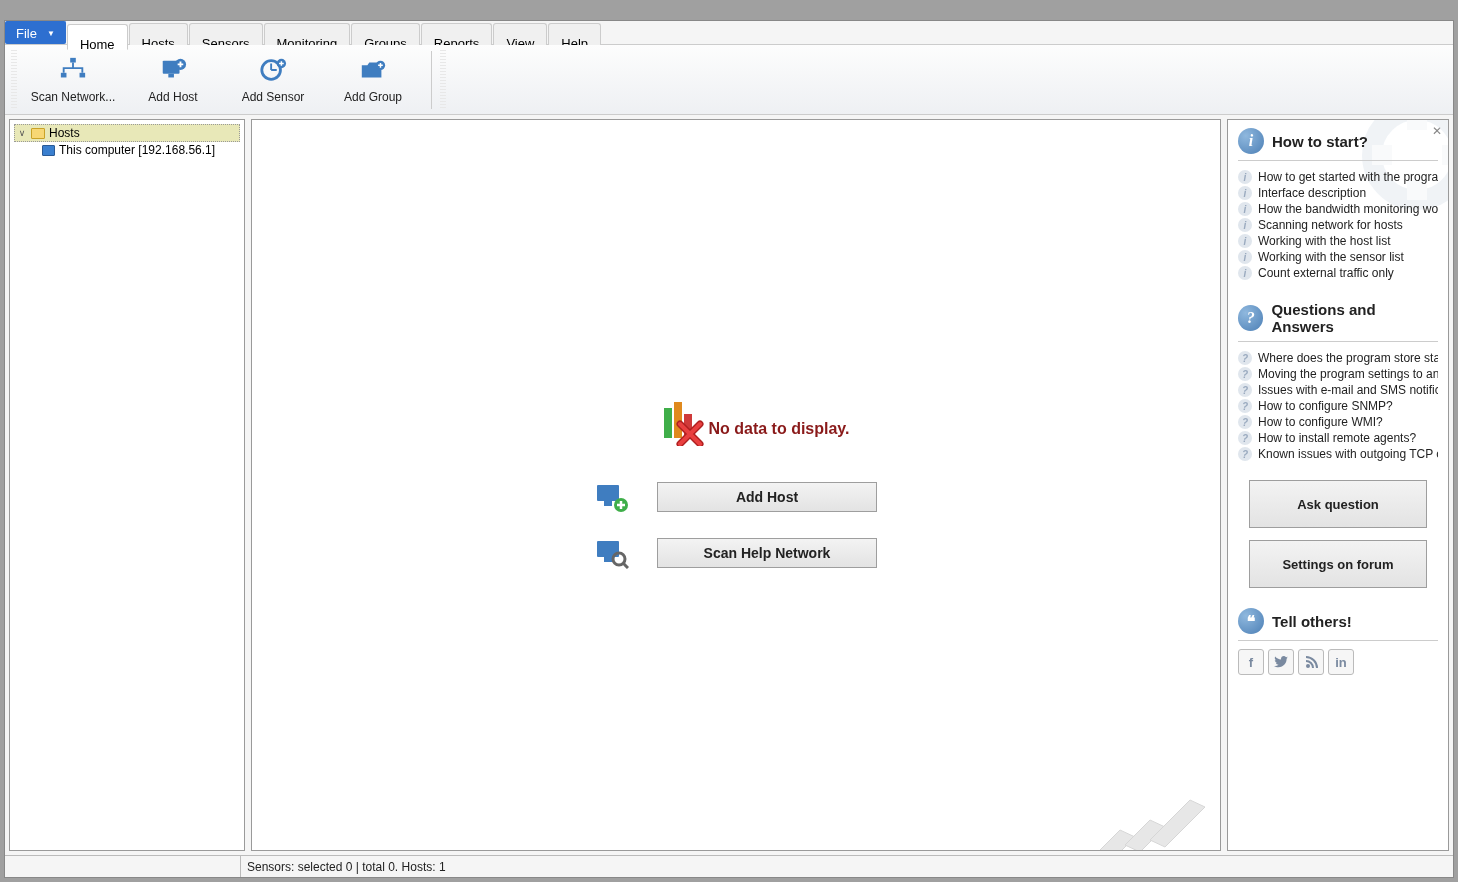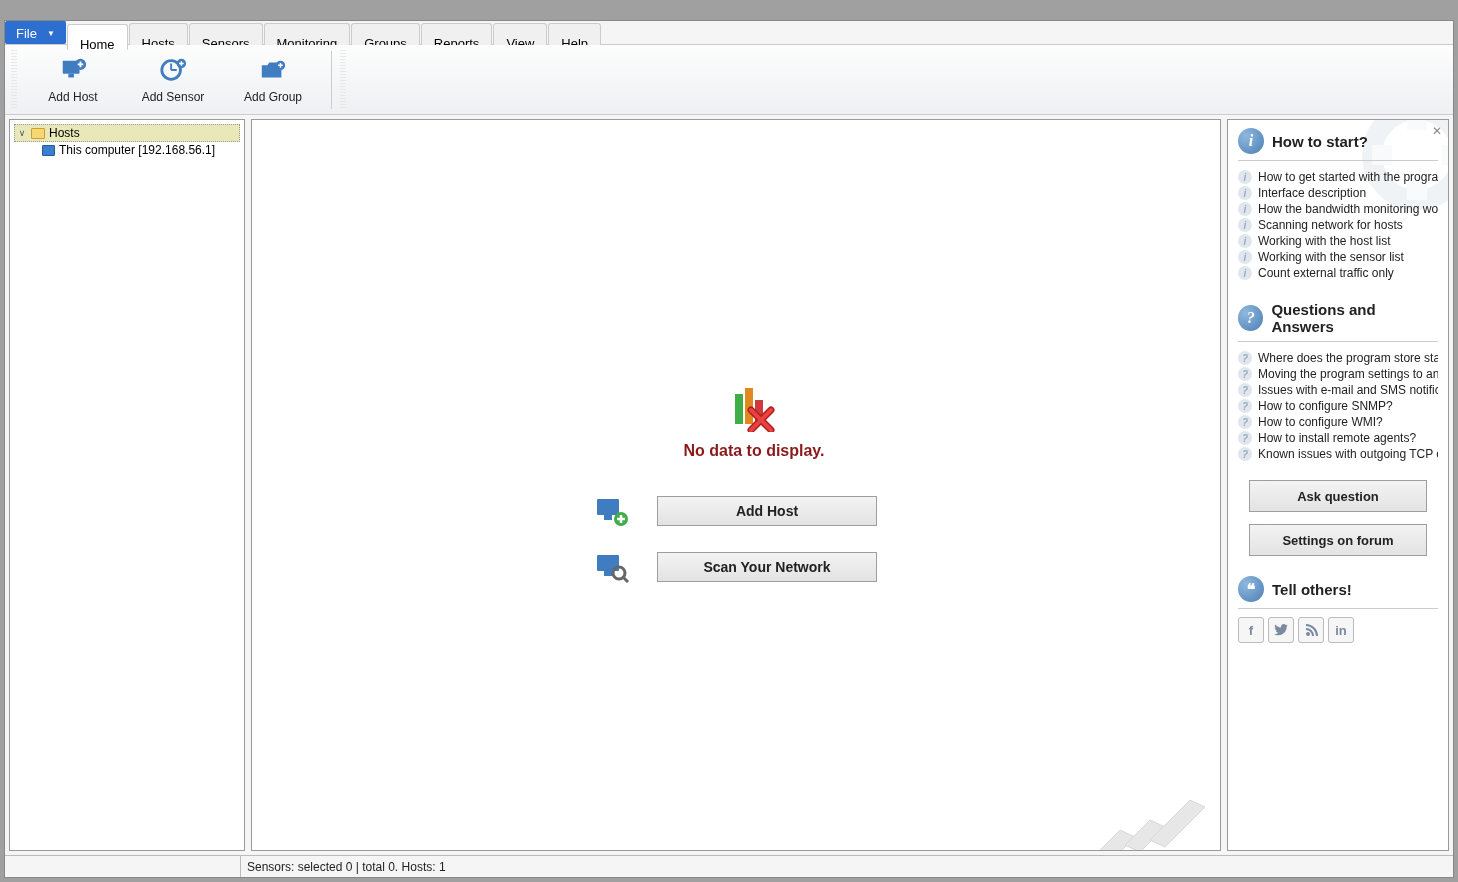--- a/index.html
+++ b/index.html
@@ -141,21 +141,21 @@
 .side-heading .hicon {
   width:26px;height:26px;border-radius:50%;
   background:radial-gradient(circle at 30% 30%,#8fb8de,#4c7fb5);
   color:#fff; display:flex;align-items:center;justify-content:center;
   font-style:italic; font-weight:700; font-size:16px; font-family:Georgia,serif;
 }
 .side-list { list-style:none; }
 .side-list li { display:flex; align-items:center; gap:6px; padding:1px 0; color:#222; white-space:nowrap; overflow:hidden; text-overflow:ellipsis; }
 .side-list li .bullet { width:14px;height:14px;border-radius:50%;background:#e0e6ed;color:#9aaabf;display:flex;align-items:center;justify-content:center;font-size:10px;font-style:italic;font-weight:700;flex-shrink:0; }
 .side-btn {
-  width:178px;height:32px;margin:0 auto 12px auto;display:block;
+  width:178px;height:48px;margin:0 auto 12px auto;display:block;
   background:linear-gradient(#f3f3f3,#e3e3e3);
   border:1px solid #9e9e9e; font-size:13px; font-weight:600; color:#222; cursor:default;
 }
 .social { display:flex; gap:4px; margin-top:8px; }
 .social .sbtn {
   width:26px;height:26px;border:1px solid #bbb;border-radius:3px;
   background:#f6f6f6; color:#7a8aa0;
   display:flex;align-items:center;justify-content:center;font-size:13px;font-weight:700;
 }
 .statusbar {
@@ -183,20 +183,31 @@
     <div class="tab"><span>Reports</span></div>
     <div class="tab"><span>View</span></div>
     <div class="tab"><span>Help</span></div>
   </div>
 
   <div class="ribbon">
     <div class="grip"></div>
     <div class="ribbon-item">
       <span class="icon">
         <svg width="30" height="26" viewBox="0 0 30 26">
+            <rect x="12" y="0" width="6" height="5" fill="#3f7dc0"></rect>
+            <rect x="2" y="16" width="6" height="5" fill="#3f7dc0"></rect>
+            <rect x="22" y="16" width="6" height="5" fill="#3f7dc0"></rect>
+            <path d="M15 5 L15 11 M5 16 L5 11 L25 11 L25 16" stroke="#3f7dc0" stroke-width="2" fill="none"></path>
+          </svg>
+      </span>
+      <span>Scan Network...</span>
+    </div>
+    <div class="ribbon-item">
+      <span class="icon">
+        <svg width="30" height="26" viewBox="0 0 30 26">
             <rect x="4" y="3" width="18" height="14" rx="1" fill="#3f7dc0"></rect>
             <rect x="10" y="17" width="6" height="4" fill="#3f7dc0"></rect>
             <circle cx="23" cy="7" r="6" fill="#3f7dc0"></circle>
             <path d="M23 4 L23 10 M20 7 L26 7" stroke="#fff" stroke-width="2"></path>
           </svg>
       </span>
       <span>Add Host</span>
     </div>
     <div class="ribbon-item">
       <span class="icon">
@@ -231,21 +242,21 @@
         <span class="folder-icon"></span>
         <span>Hosts</span>
       </div>
       <div class="tree-node child">
         <span class="monitor-icon"></span>
         <span>This computer [192.168.56.1]</span>
       </div>
     </div>
 
     <div class="main-panel">
-      <div style="display:flex;flex-direction:column;align-items:center;margin-left:36px;">
+      <div style="display:flex;flex-direction:row;align-items:center;margin-left:36px;">
         <span>
           <svg width="50" height="44" viewBox="0 0 50 44">
             <rect x="6" y="6" width="8" height="30" fill="#3fae49"></rect>
             <rect x="16" y="0" width="8" height="36" fill="#e08a1e"></rect>
             <rect x="26" y="12" width="8" height="24" fill="#cf3a3a"></rect>
             <path d="M22 22 L42 42 M42 22 L22 42" stroke="#b02020" stroke-width="7" stroke-linecap="round"></path>
             <path d="M22 22 L42 42 M42 22 L22 42" stroke="#e94040" stroke-width="4" stroke-linecap="round"></path>
           </svg>
         </span>
         <div class="no-data">No data to display.</div>
@@ -265,21 +276,21 @@
         </div>
         <div class="action-row">
           <span class="ico">
             <svg width="34" height="30" viewBox="0 0 34 30">
                 <rect x="2" y="2" width="22" height="16" rx="1" fill="#3f7dc0"></rect>
                 <rect x="9" y="18" width="8" height="5" fill="#3f7dc0"></rect>
                 <circle cx="24" cy="20" r="6" fill="none" stroke="#666" stroke-width="3"></circle>
                 <line x1="28" y1="24" x2="33" y2="29" stroke="#666" stroke-width="3"></line>
               </svg>
           </span>
-          <button class="big-btn"><span>Scan Your Network</span></button>
+          <button class="big-btn"><span>Scan Help Network</span></button>
         </div>
       </div>
 
       <div class="corner-deco">
         <svg width="140" height="100" viewBox="0 0 140 100">
           <g fill="#d8d8d8" stroke="#bcbcbc">
             <path d="M10 90 L30 70 L45 77 L25 97 Z"></path>
             <path d="M35 85 L60 60 L75 67 L50 92 Z"></path>
             <path d="M60 80 L100 40 L115 47 L75 87 Z"></path>
           </g>

